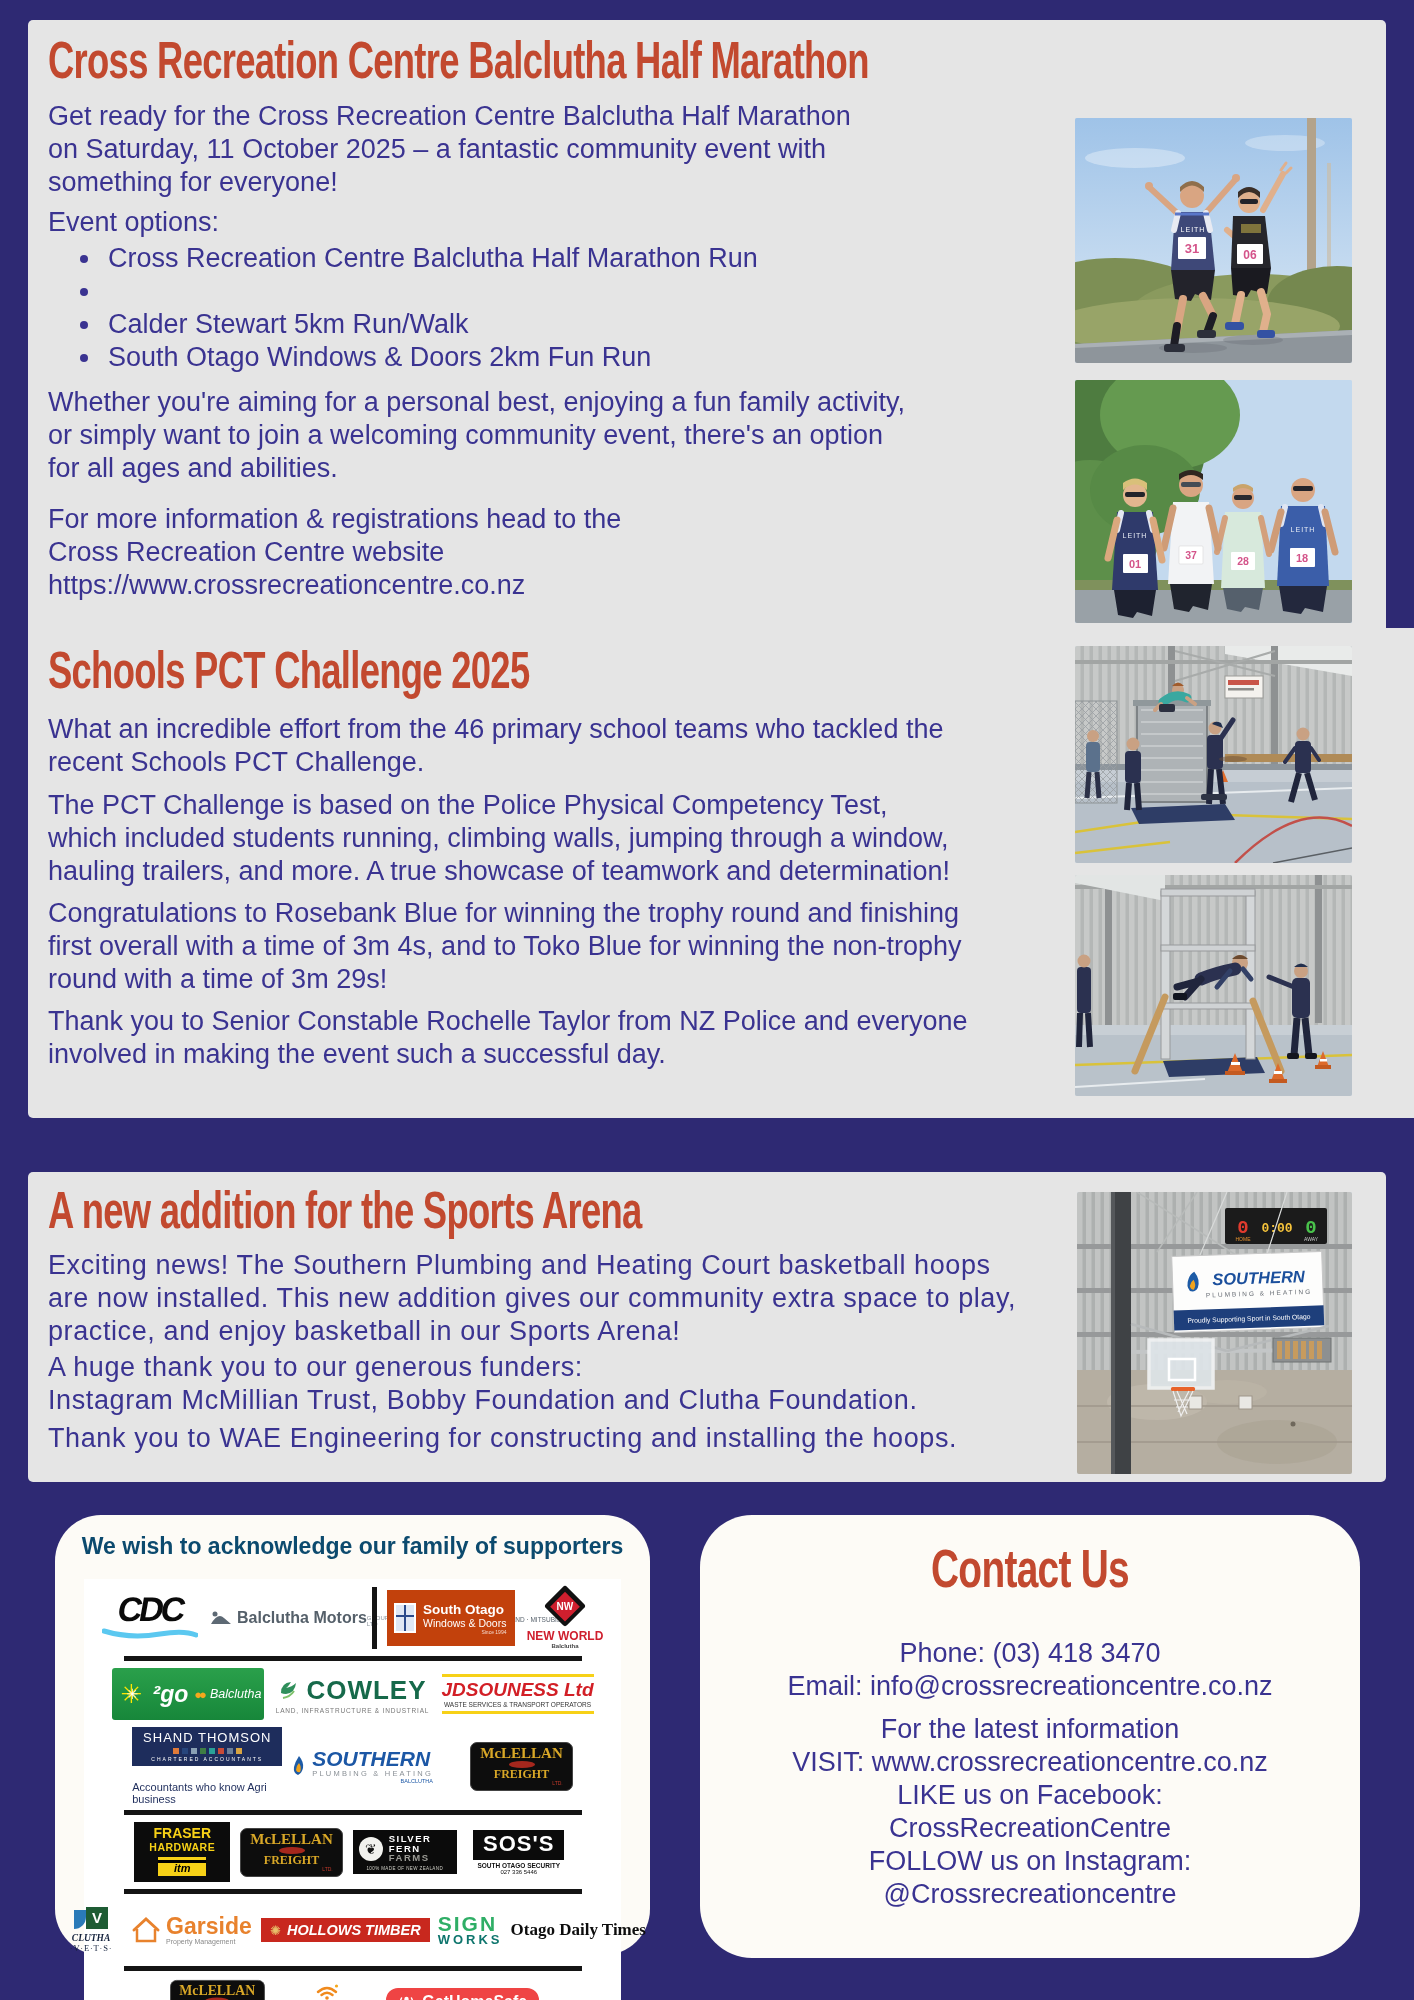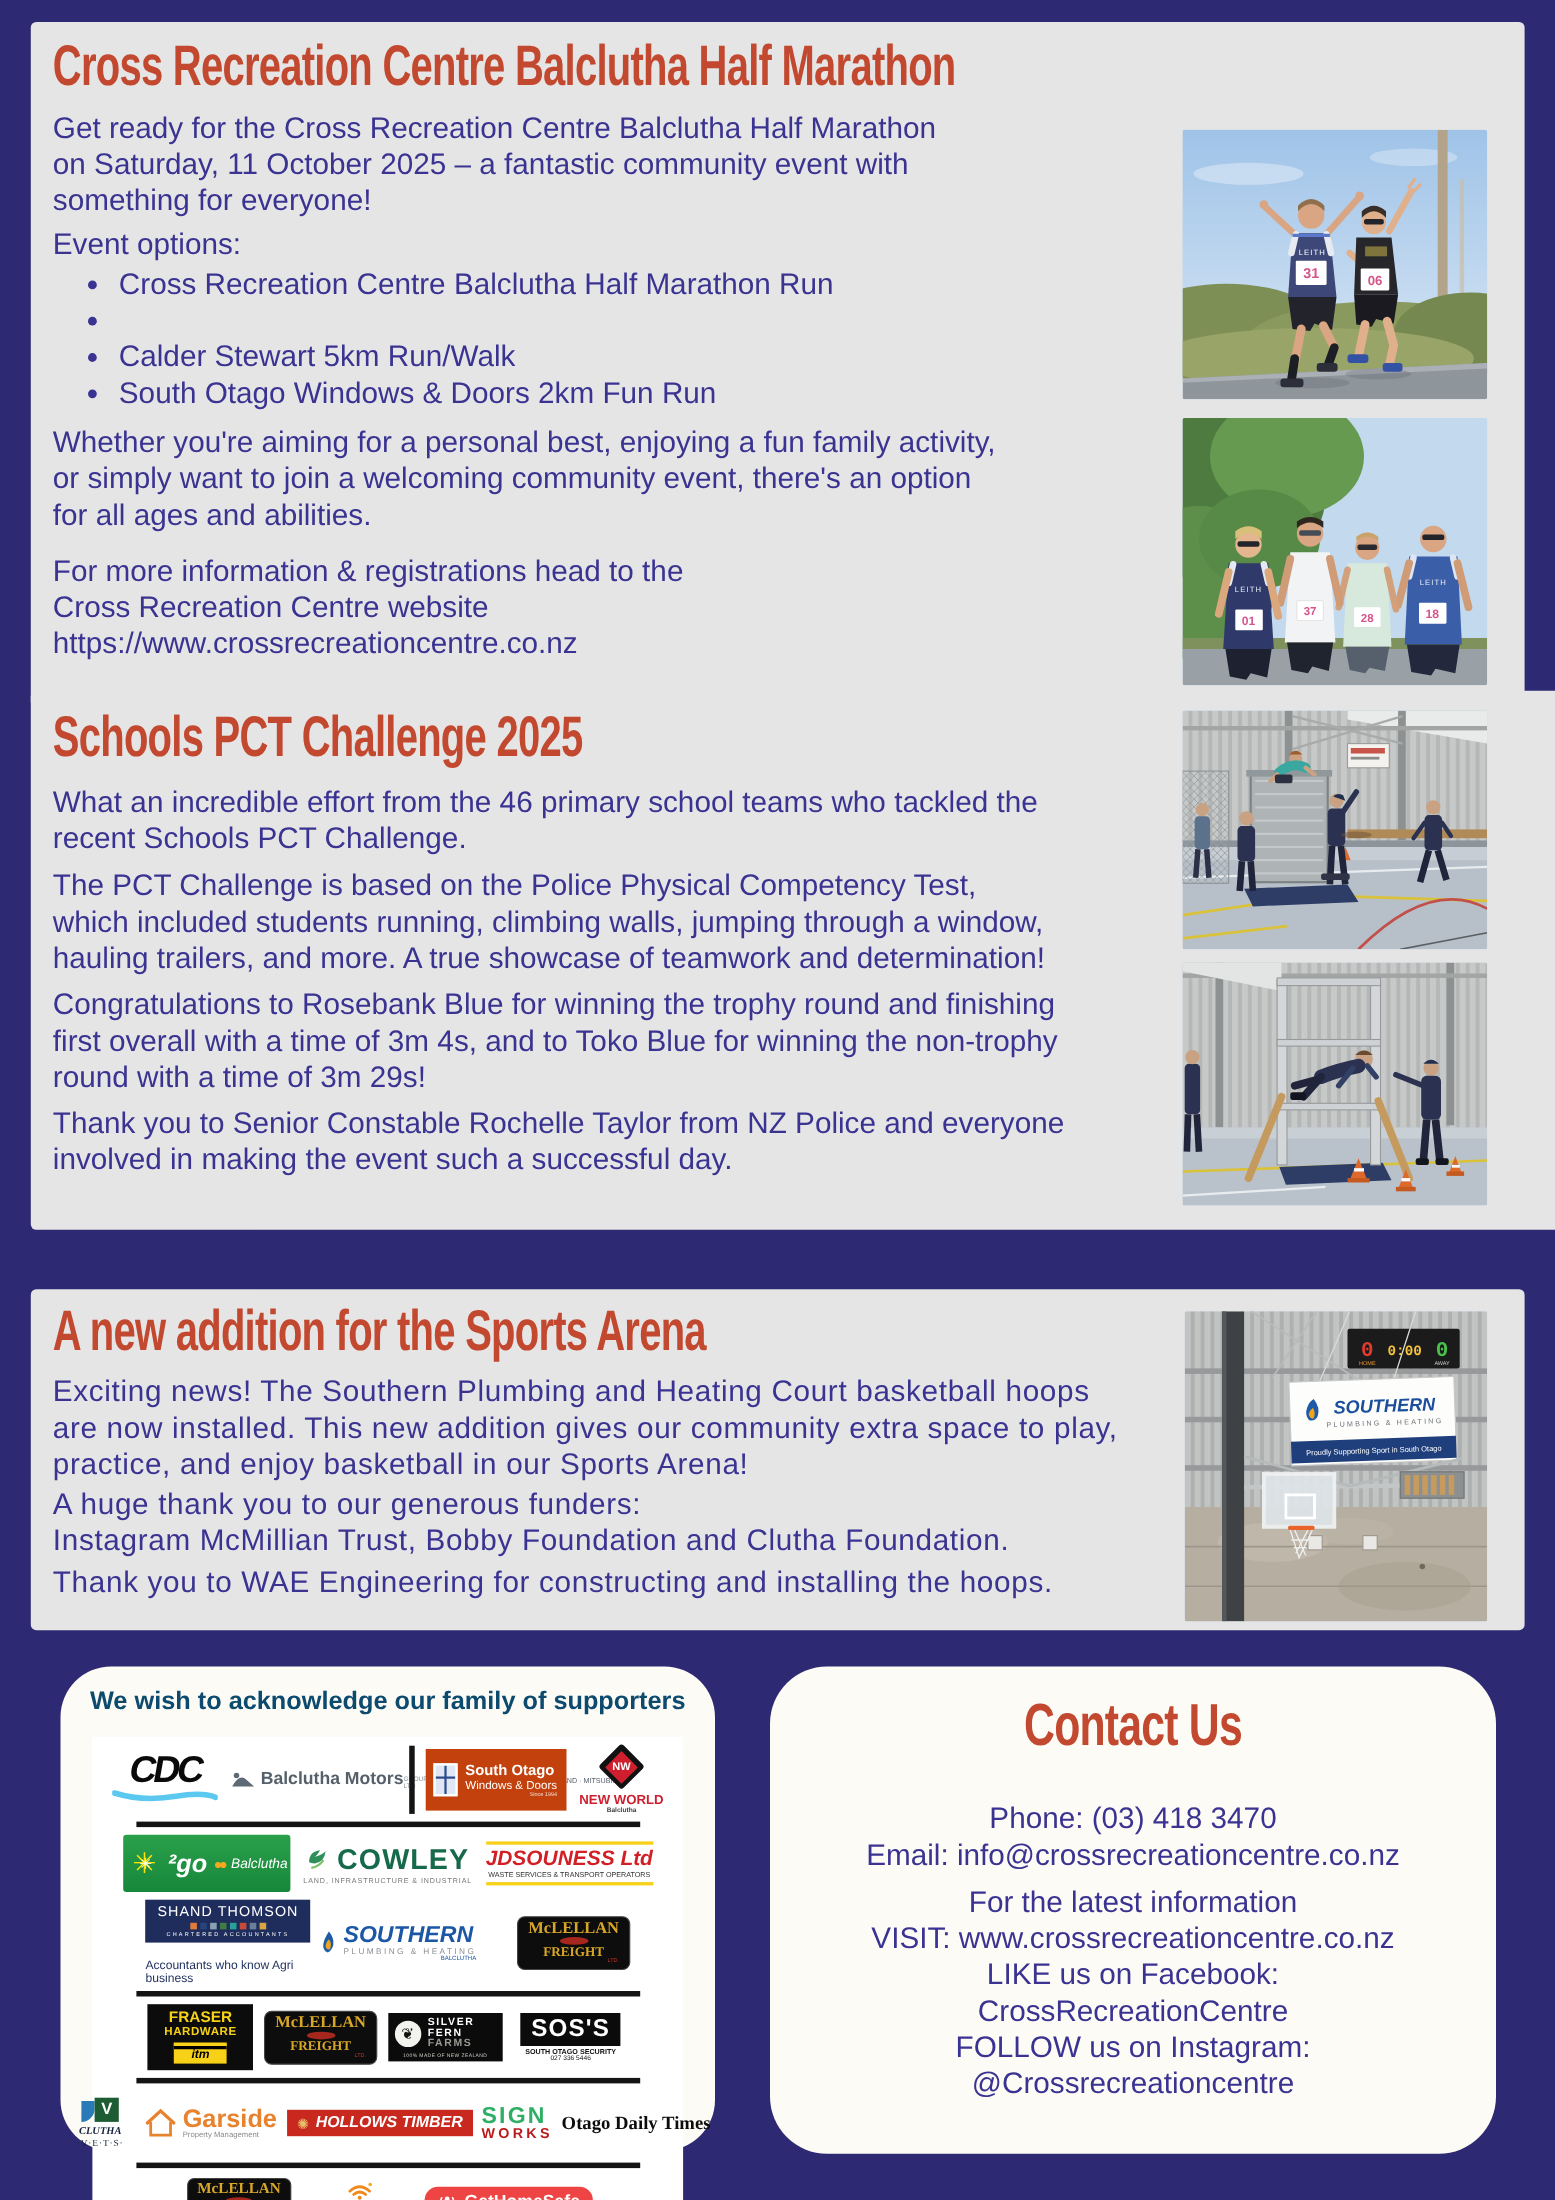--- a/index.html
+++ b/index.html
@@ -117,21 +117,21 @@
   .cv-1{font-family:"Liberation Serif",serif;font-weight:bold;font-style:italic;font-size:9.5px;color:#14223d;}
   .cv-2{font-family:"Liberation Serif",serif;font-size:8.5px;letter-spacing:.8px;color:#14223d;}
   .gar{display:flex;align-items:center;gap:5px;width:122px;}
   .gar-name{color:#e8822d;font-size:23px;font-weight:600;line-height:1;}
   .gar-tag{font-size:7px;color:#8a8a8a;}
   .hol{background:#c8281e;color:#fff;display:flex;align-items:center;gap:6px;padding:4px 9px;}
   .hol-saw{color:#e8c06a;font-size:13px;line-height:1;}
   .hol-name{font-weight:800;font-style:italic;font-size:14.5px;white-space:nowrap;}
   .sw{line-height:.95;}
   .sw-1{color:#2fae66;font-weight:900;font-size:21px;letter-spacing:2px;}
-  .sw-2{color:#b91c1c;font-weight:bold;font-size:13px;letter-spacing:3px;text-align:right;}
+  .sw-2{color:#0f766e;font-weight:bold;font-size:13px;letter-spacing:3px;text-align:right;}
   .odt{font-family:"Liberation Serif",serif;font-weight:bold;font-size:17px;color:#0d0d0d;white-space:nowrap;}
   .uni{display:flex;flex-direction:column;align-items:center;width:66px;}
   .uni-name{color:#6d6e71;font-size:15px;line-height:1;}
   .uni-tag{color:#f08a1d;font-size:5px;margin-top:1px;}
   .ghs{background:#ef4444;color:#fff;display:flex;align-items:center;gap:7px;padding:5px 12px;border-radius:12px;}
   .ghs-name{font-weight:800;font-size:16px;white-space:nowrap;}
 </style>
 </head>
 <body>
 

